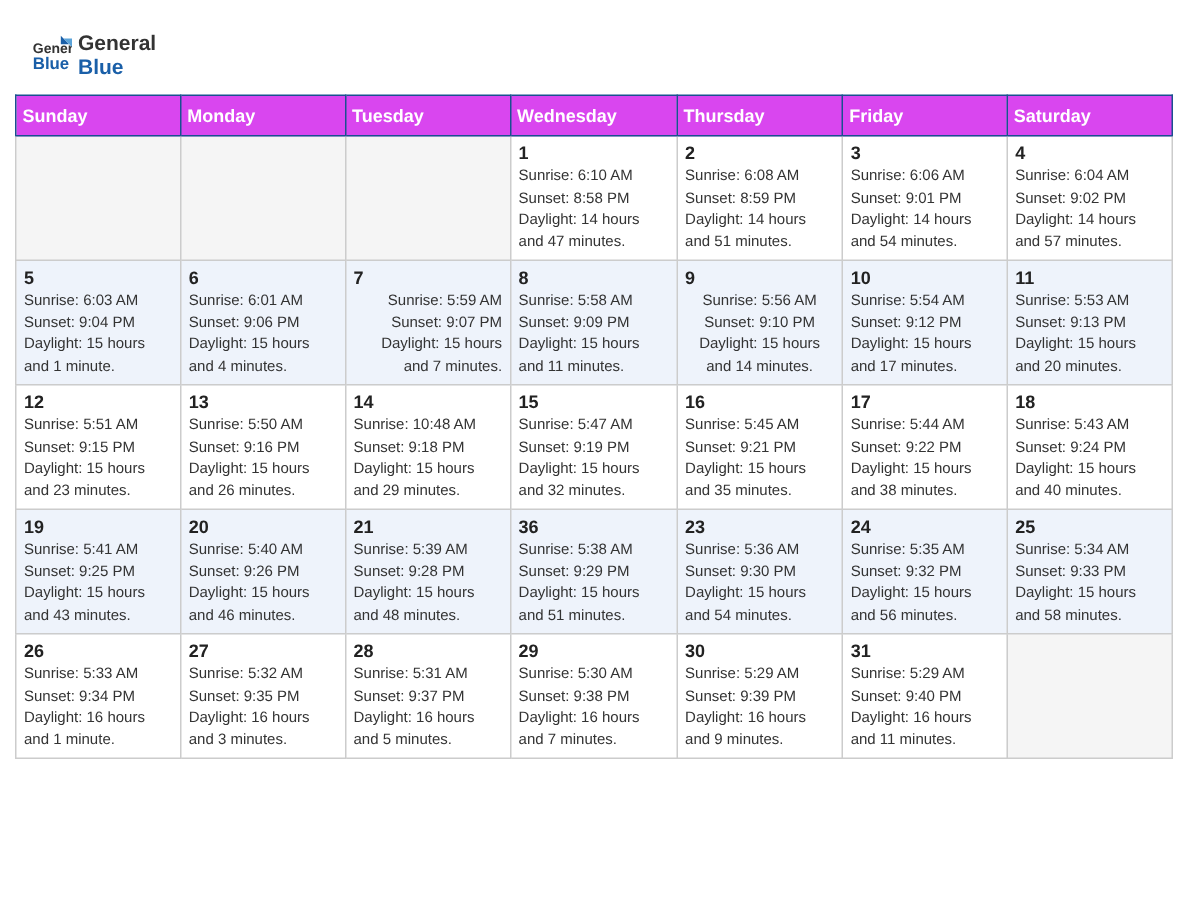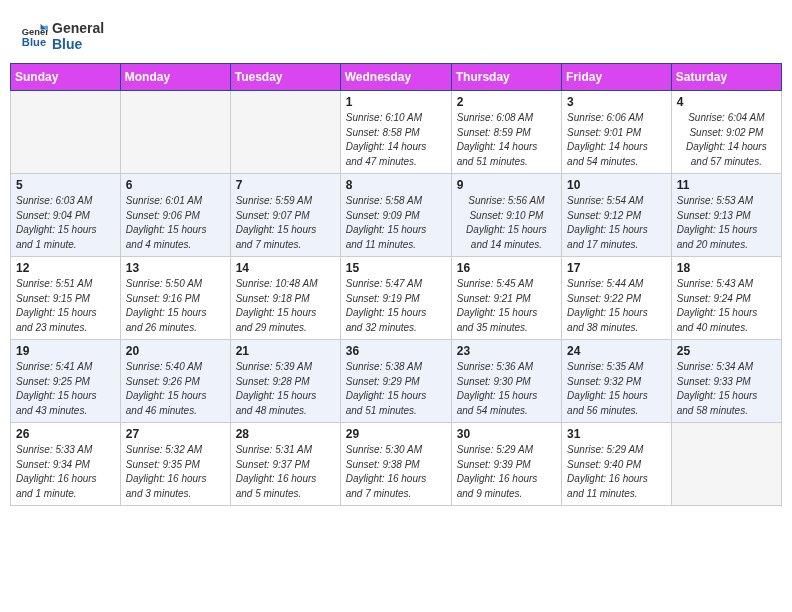--- a/index.html
+++ b/index.html
@@ -67,21 +67,20 @@
     .day-num {
       font-size: 12px;
       font-weight: bold;
       margin-bottom: 2px;
       color: #222;
     }
     .cell-info {
       font-size: 10px;
       line-height: 1.45;
       color: #333;
-      font-style: italic;
     }
     tr:nth-child(odd) td:not(.empty) {
       background: #fff;
     }
     tr:nth-child(even) td:not(.empty) {
       background: #eef3fb;
     }
     td.empty {
       background: #f5f5f5 !important;
     }
@@ -139,41 +138,41 @@
 Daylight: 14 hours and 51 minutes.</div>
         </td>
         <td>
           <div class="day-num">3</div>
           <div class="cell-info" style="white-space: pre-line;">Sunrise: 6:06 AM
 Sunset: 9:01 PM
 Daylight: 14 hours and 54 minutes.</div>
         </td>
         <td>
           <div class="day-num">4</div>
-          <div class="cell-info" style="white-space: pre-line; text-align: center;">Sunrise: 6:04 AM
+          <div class="cell-info" style="white-space: pre-line;">Sunrise: 6:04 AM
 Sunset: 9:02 PM
 Daylight: 14 hours and 57 minutes.</div>
         </td>
       </tr>
       <tr>
         <td>
           <div class="day-num">5</div>
           <div class="cell-info" style="white-space: pre-line;">Sunrise: 6:03 AM
 Sunset: 9:04 PM
 Daylight: 15 hours and 1 minute.</div>
         </td>
         <td>
           <div class="day-num">6</div>
           <div class="cell-info" style="white-space: pre-line;">Sunrise: 6:01 AM
 Sunset: 9:06 PM
 Daylight: 15 hours and 4 minutes.</div>
         </td>
         <td>
           <div class="day-num">7</div>
-          <div class="cell-info" style="white-space: pre-line;">Sunrise: 5:59 AM
+          <div class="cell-info" style="white-space: pre-line; text-align: right;">Sunrise: 5:59 AM
 Sunset: 9:07 PM
 Daylight: 15 hours and 7 minutes.</div>
         </td>
         <td>
           <div class="day-num">8</div>
           <div class="cell-info" style="white-space: pre-line;">Sunrise: 5:58 AM
 Sunset: 9:09 PM
 Daylight: 15 hours and 11 minutes.</div>
         </td>
         <td>

